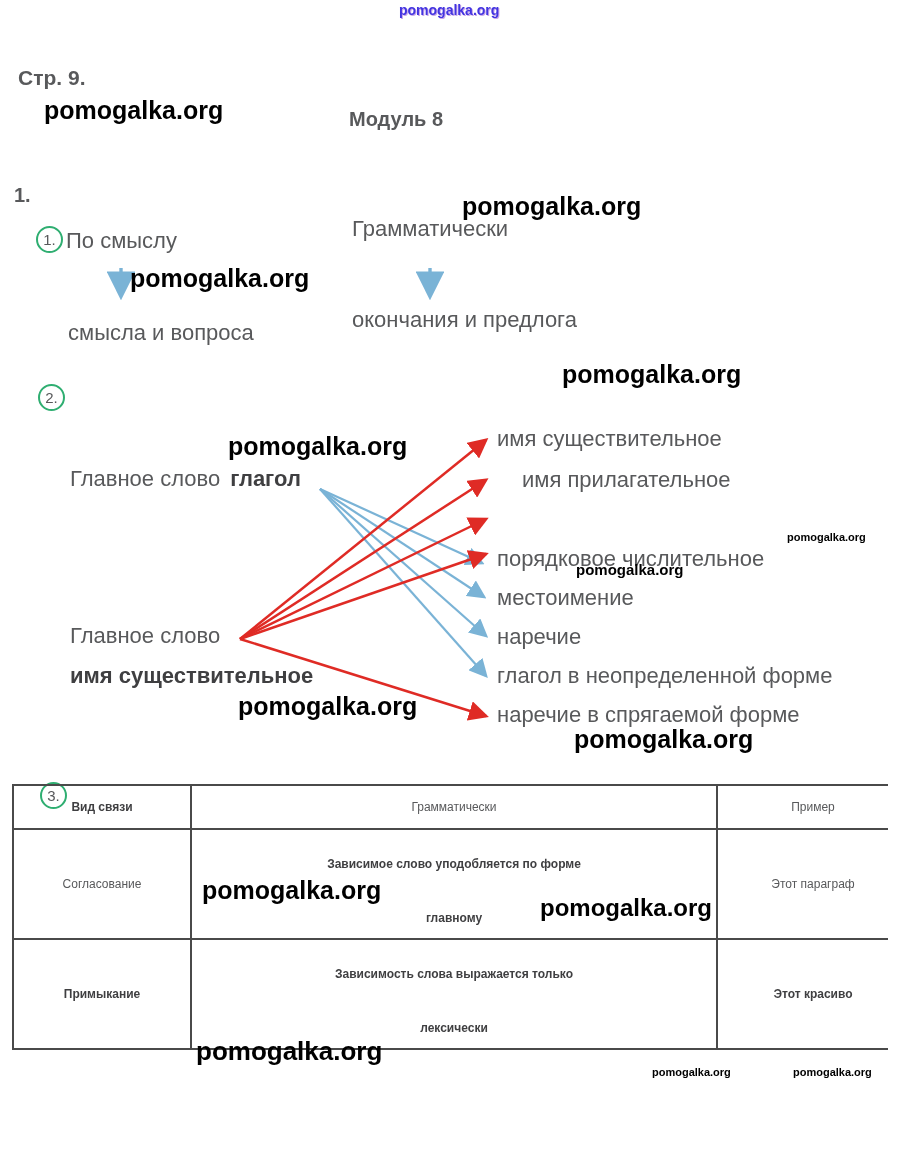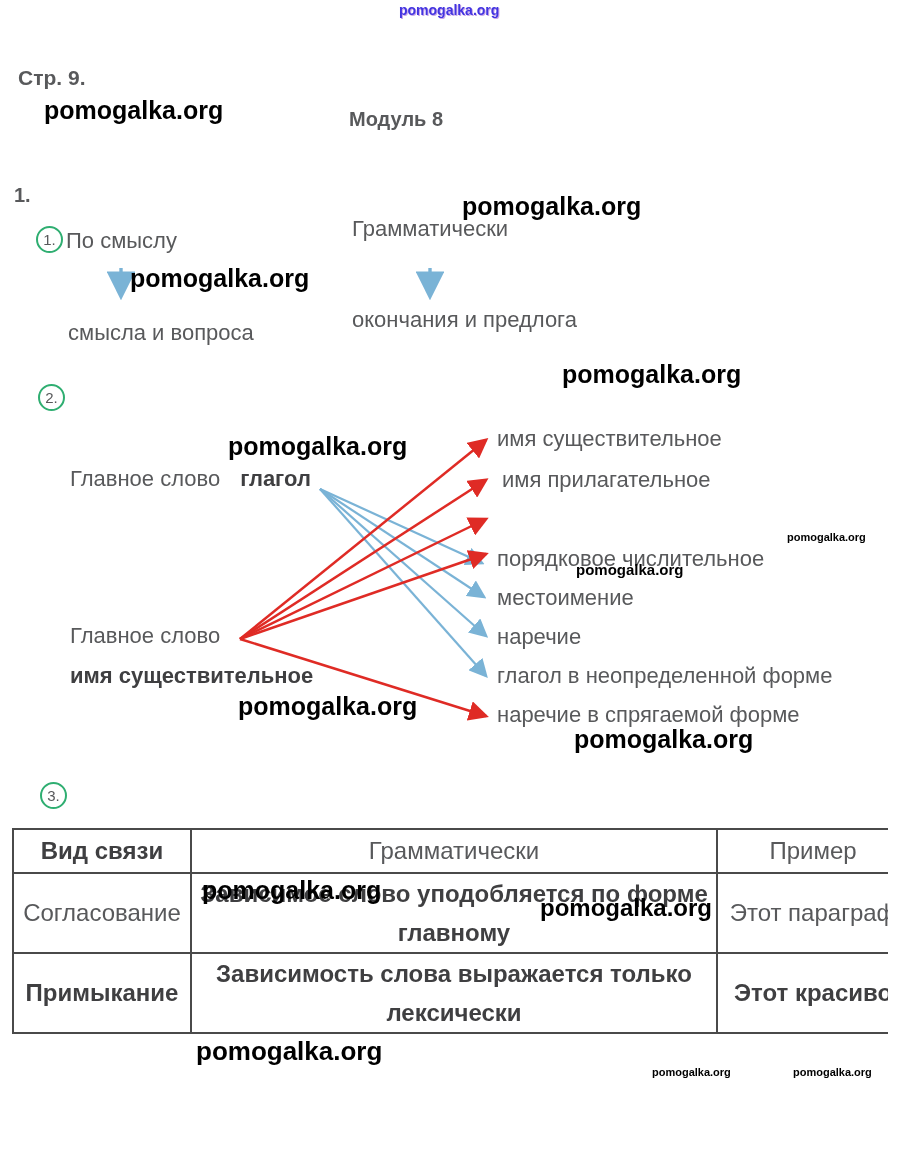--- a/index.html
+++ b/index.html
@@ -21,31 +21,31 @@
     border-radius:50%;display:flex;align-items:center;justify-content:center;
     font-size:15px;color:var(--text-gray);box-sizing:border-box;background:transparent;
   }
   svg.overlay{position:absolute;left:0;top:0;pointer-events:none;z-index:2;}
   .ln-blue{stroke:var(--arrow-blue);stroke-width:2.2;}
   .ln-blue-thick{stroke:var(--arrow-blue);stroke-width:3.4;}
   .ln-red{stroke:var(--arrow-red);stroke-width:2.5;}
   .mk-blue{fill:var(--arrow-blue);}
   .mk-red{fill:var(--arrow-red);}
   .grid-table{
-    position:absolute;left:12px;top:828px;width:896px;z-index:1;
-    border-collapse:collapse;table-layout:fixed;font-size:24px;color:var(--text-gray);
+    position:absolute;left:12px;top:784px;width:896px;z-index:1;
+    border-collapse:collapse;table-layout:fixed;font-size:12px;color:var(--text-gray);
   }
   .grid-table th,.grid-table td{
     border:2px solid var(--table-border);text-align:center;vertical-align:middle;
     padding:0;overflow:hidden;
   }
   .grid-table th{font-weight:normal;color:var(--text-gray);}
   .grid-table th.th-bold{font-weight:bold;color:var(--text-dark);}
   .cell-bold{font-weight:bold;color:var(--text-dark);}
-  .char-line{line-height:39px;}
+  .char-line{line-height:39px;margin-top:15px;}
 </style>
 </head>
 <body>
 
 <div class="page">
 
   <div class="wm-top" style="left:399px;top:2px;">pomogalka.org</div>
   <div class="wm wm-lg" style="left:44px;top:96px;">pomogalka.org</div>
   <div class="wm wm-lg" style="left:462px;top:192px;">pomogalka.org</div>
   <div class="wm wm-lg" style="left:130px;top:264px;">pomogalka.org</div>
@@ -68,27 +68,27 @@
   <div class="circle" style="left:36px;top:226px;">1.</div>
   <div class="t" style="left:66px;top:228px;">По смыслу</div>
   <div class="t" style="left:352px;top:216px;">Грамматически</div>
   <div class="t" style="left:68px;top:320px;">смысла и вопроса</div>
   <div class="t" style="left:352px;top:307px;">окончания и предлога</div>
 
   <div class="circle" style="left:38px;top:384px;">2.</div>
 
   <div class="t" style="left:70px;top:466px;">
     <span>Главное слово</span>
-    <span class="bold" style="margin-left:14px;">глагол</span>
+    <span class="bold" style="margin-left:4px;">глагол</span>
   </div>
   <div class="t" style="left:70px;top:623px;">Главное слово</div>
   <div class="t bold" style="left:70px;top:663px;">имя существительное</div>
 
   <div class="t" style="left:497px;top:426px;">имя существительное</div>
-  <div class="t" style="left:502px;top:467px;">имя прилагательное</div>
+  <div class="t" style="left:522px;top:467px;">имя прилагательное</div>
   <div class="t" style="left:497px;top:546px;">порядковое числительное</div>
   <div class="t" style="left:497px;top:585px;">местоимение</div>
   <div class="t" style="left:497px;top:624px;">наречие</div>
   <div class="t" style="left:497px;top:663px;">глагол в неопределенной форме</div>
   <div class="t" style="left:497px;top:702px;">наречие в спрягаемой форме</div>
 
   <svg class="overlay" width="920" height="1163" viewBox="0 0 920 1163">
     <defs>
       <marker id="arrow-blue" viewBox="0 0 10 10" refX="8.5" refY="5" markerWidth="8.5" markerHeight="8.5" orient="auto">
         <path d="M0,0 L10,5 L0,10 z" class="mk-blue"></path>

